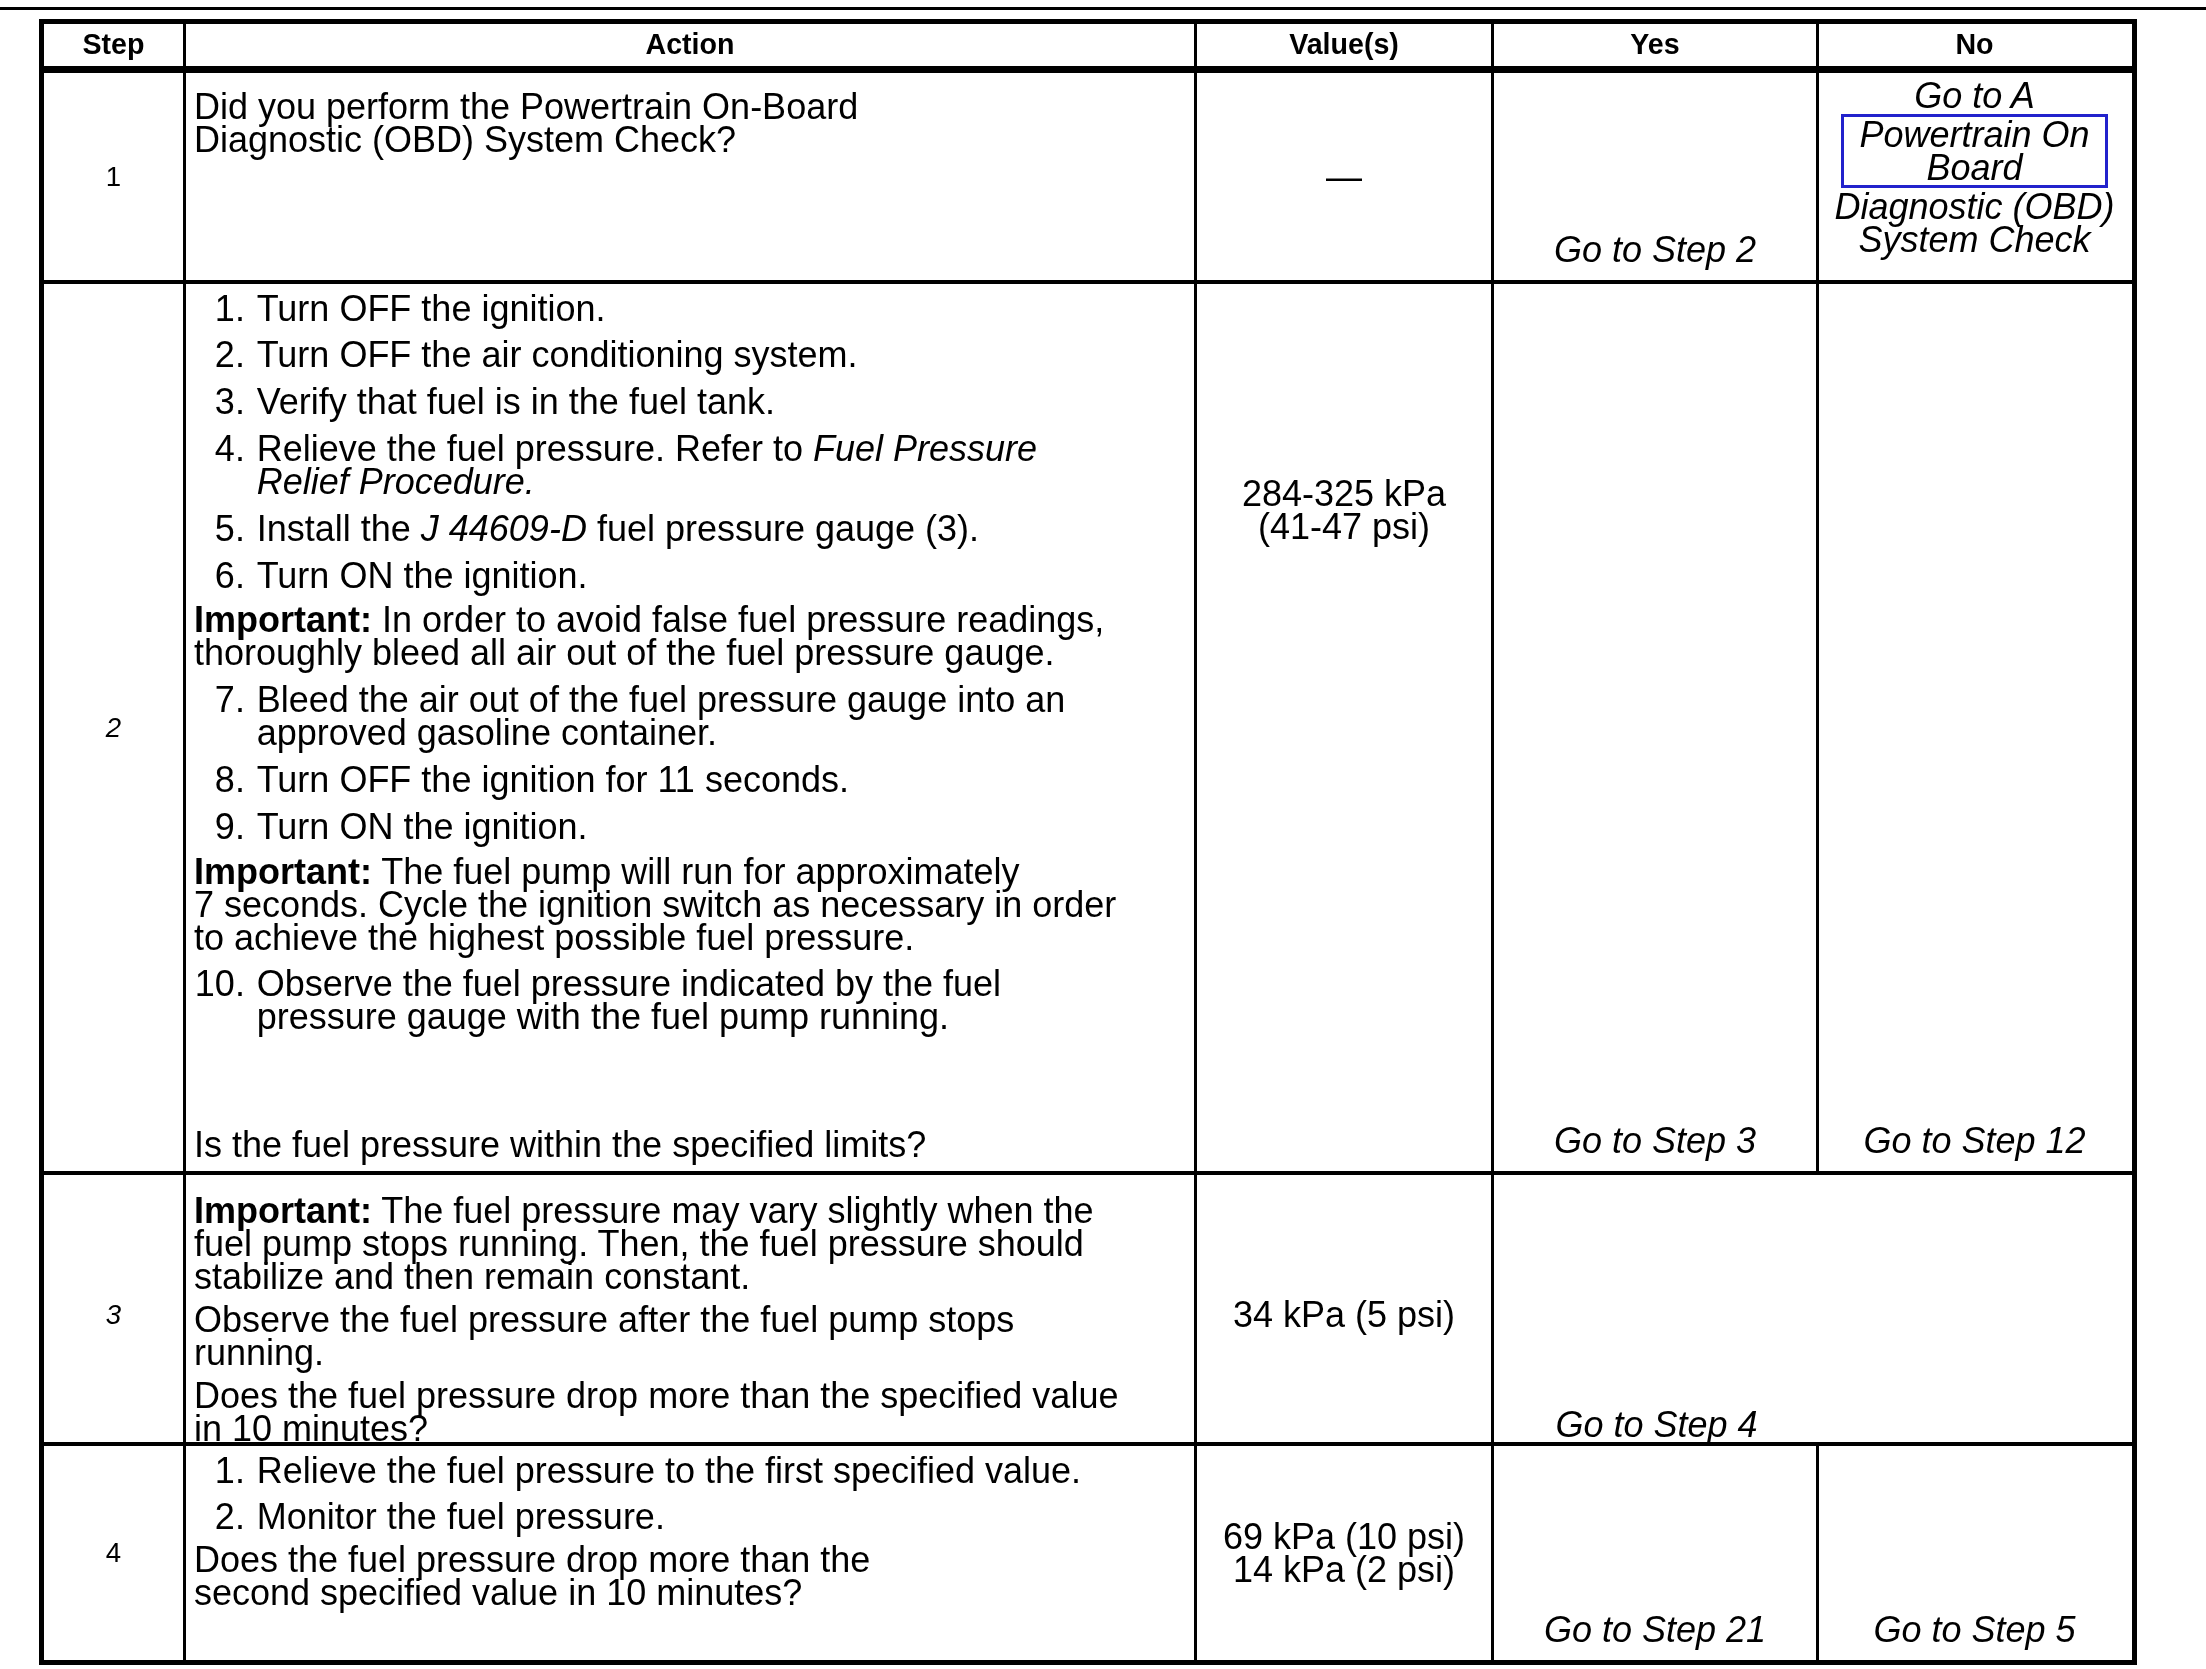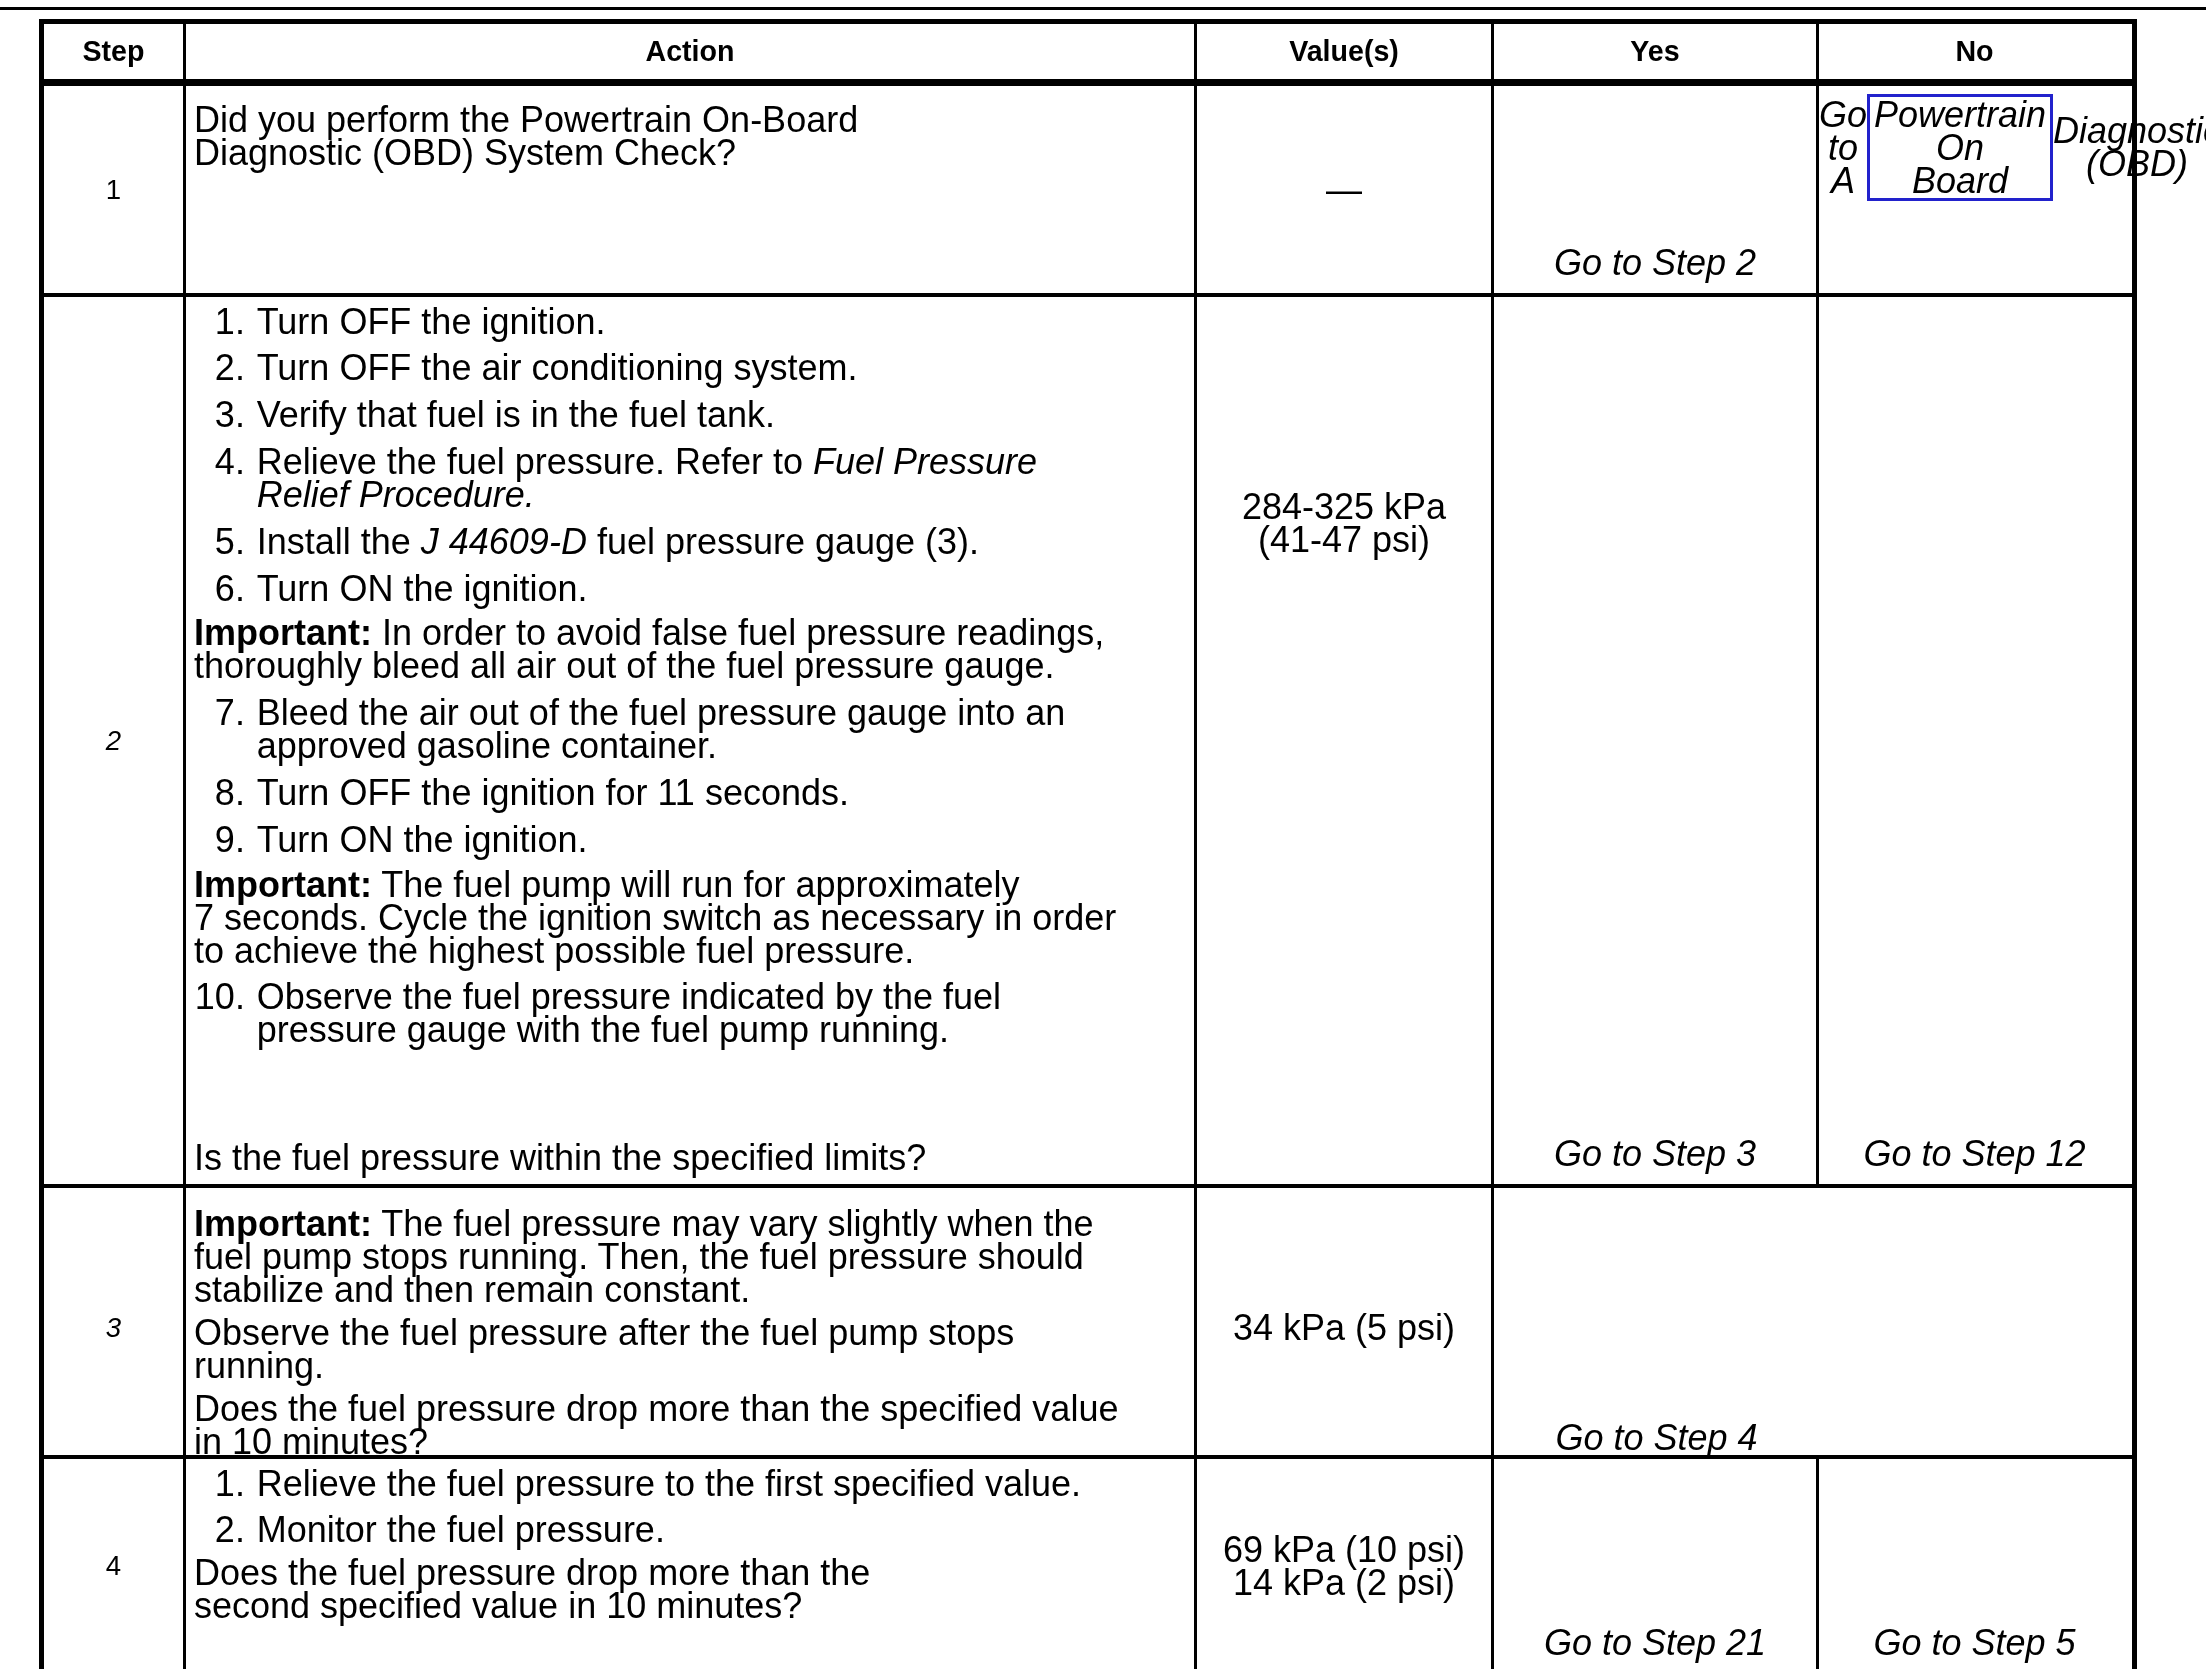--- a/index.html
+++ b/index.html
@@ -9,21 +9,21 @@
     color:#000;-webkit-font-smoothing:antialiased;
   }
   .scan-line{position:absolute;top:6.9px;left:0;width:2207px;height:3px;background:#000;}
   .tbl{
     position:absolute;top:18.7px;left:39px;
     width:2098px;box-sizing:border-box;
     border:5.9px solid #000;background:#fff;
   }
   .row{display:grid;grid-template-columns:142px 1011px 297px 325px 311px;
        box-sizing:border-box;border-bottom:4.9px solid #000;}
-  .row.thead{height:62px;border-bottom:7.9px solid #000;}
+  .row.thead{height:49px;border-bottom:7.9px solid #000;}
   .row-1{height:211px;}
   .row-2{height:891px;}
   .row-3{height:271px;}
   .row-4{height:214px;border-bottom:none;}
   .cell{box-sizing:border-box;border-right:3.9px solid #000;position:relative;
         font-size:36px;line-height:33px;}
   .cell:last-child{border-right:none;}
   .hcell{display:flex;align-items:center;justify-content:center;
          font-weight:bold;font-size:28.6px;border-right:3.9px solid #000;box-sizing:border-box;}
   .hcell:last-child{border-right:none;}
@@ -39,21 +39,21 @@
   .goto{font-style:italic;}
   .it{font-style:italic;}
   .li{display:flex;margin-top:13.8px;}
   .li:first-child{margin-top:0;}
   .li .num{width:51px;flex:0 0 51px;text-align:right;padding-right:11.8px;}
   .li .li-text{flex:1;white-space:pre-line;}
   .imp{margin:11.8px 0 0 0;white-space:pre-line;}
   .imp-label{font-weight:bold;}
   .para{margin:9.9px 0 0 0;white-space:pre-line;}
   .val-line{white-space:pre-line;}
-  .no-stack{display:flex;flex-direction:row;align-items:center;width:100%;}
+  .no-stack{display:flex;flex-direction:column;align-items:center;width:100%;}
   .no-line{font-style:italic;}
   .link-box{border:3px solid #c2410c;width:86%;margin:2px 0;padding:1px 3.9px;
             box-sizing:border-box;font-style:italic;}
 </style>
 </head>
 <body>
 
 <div class="scan-line"></div>
 
 <div class="tbl">

